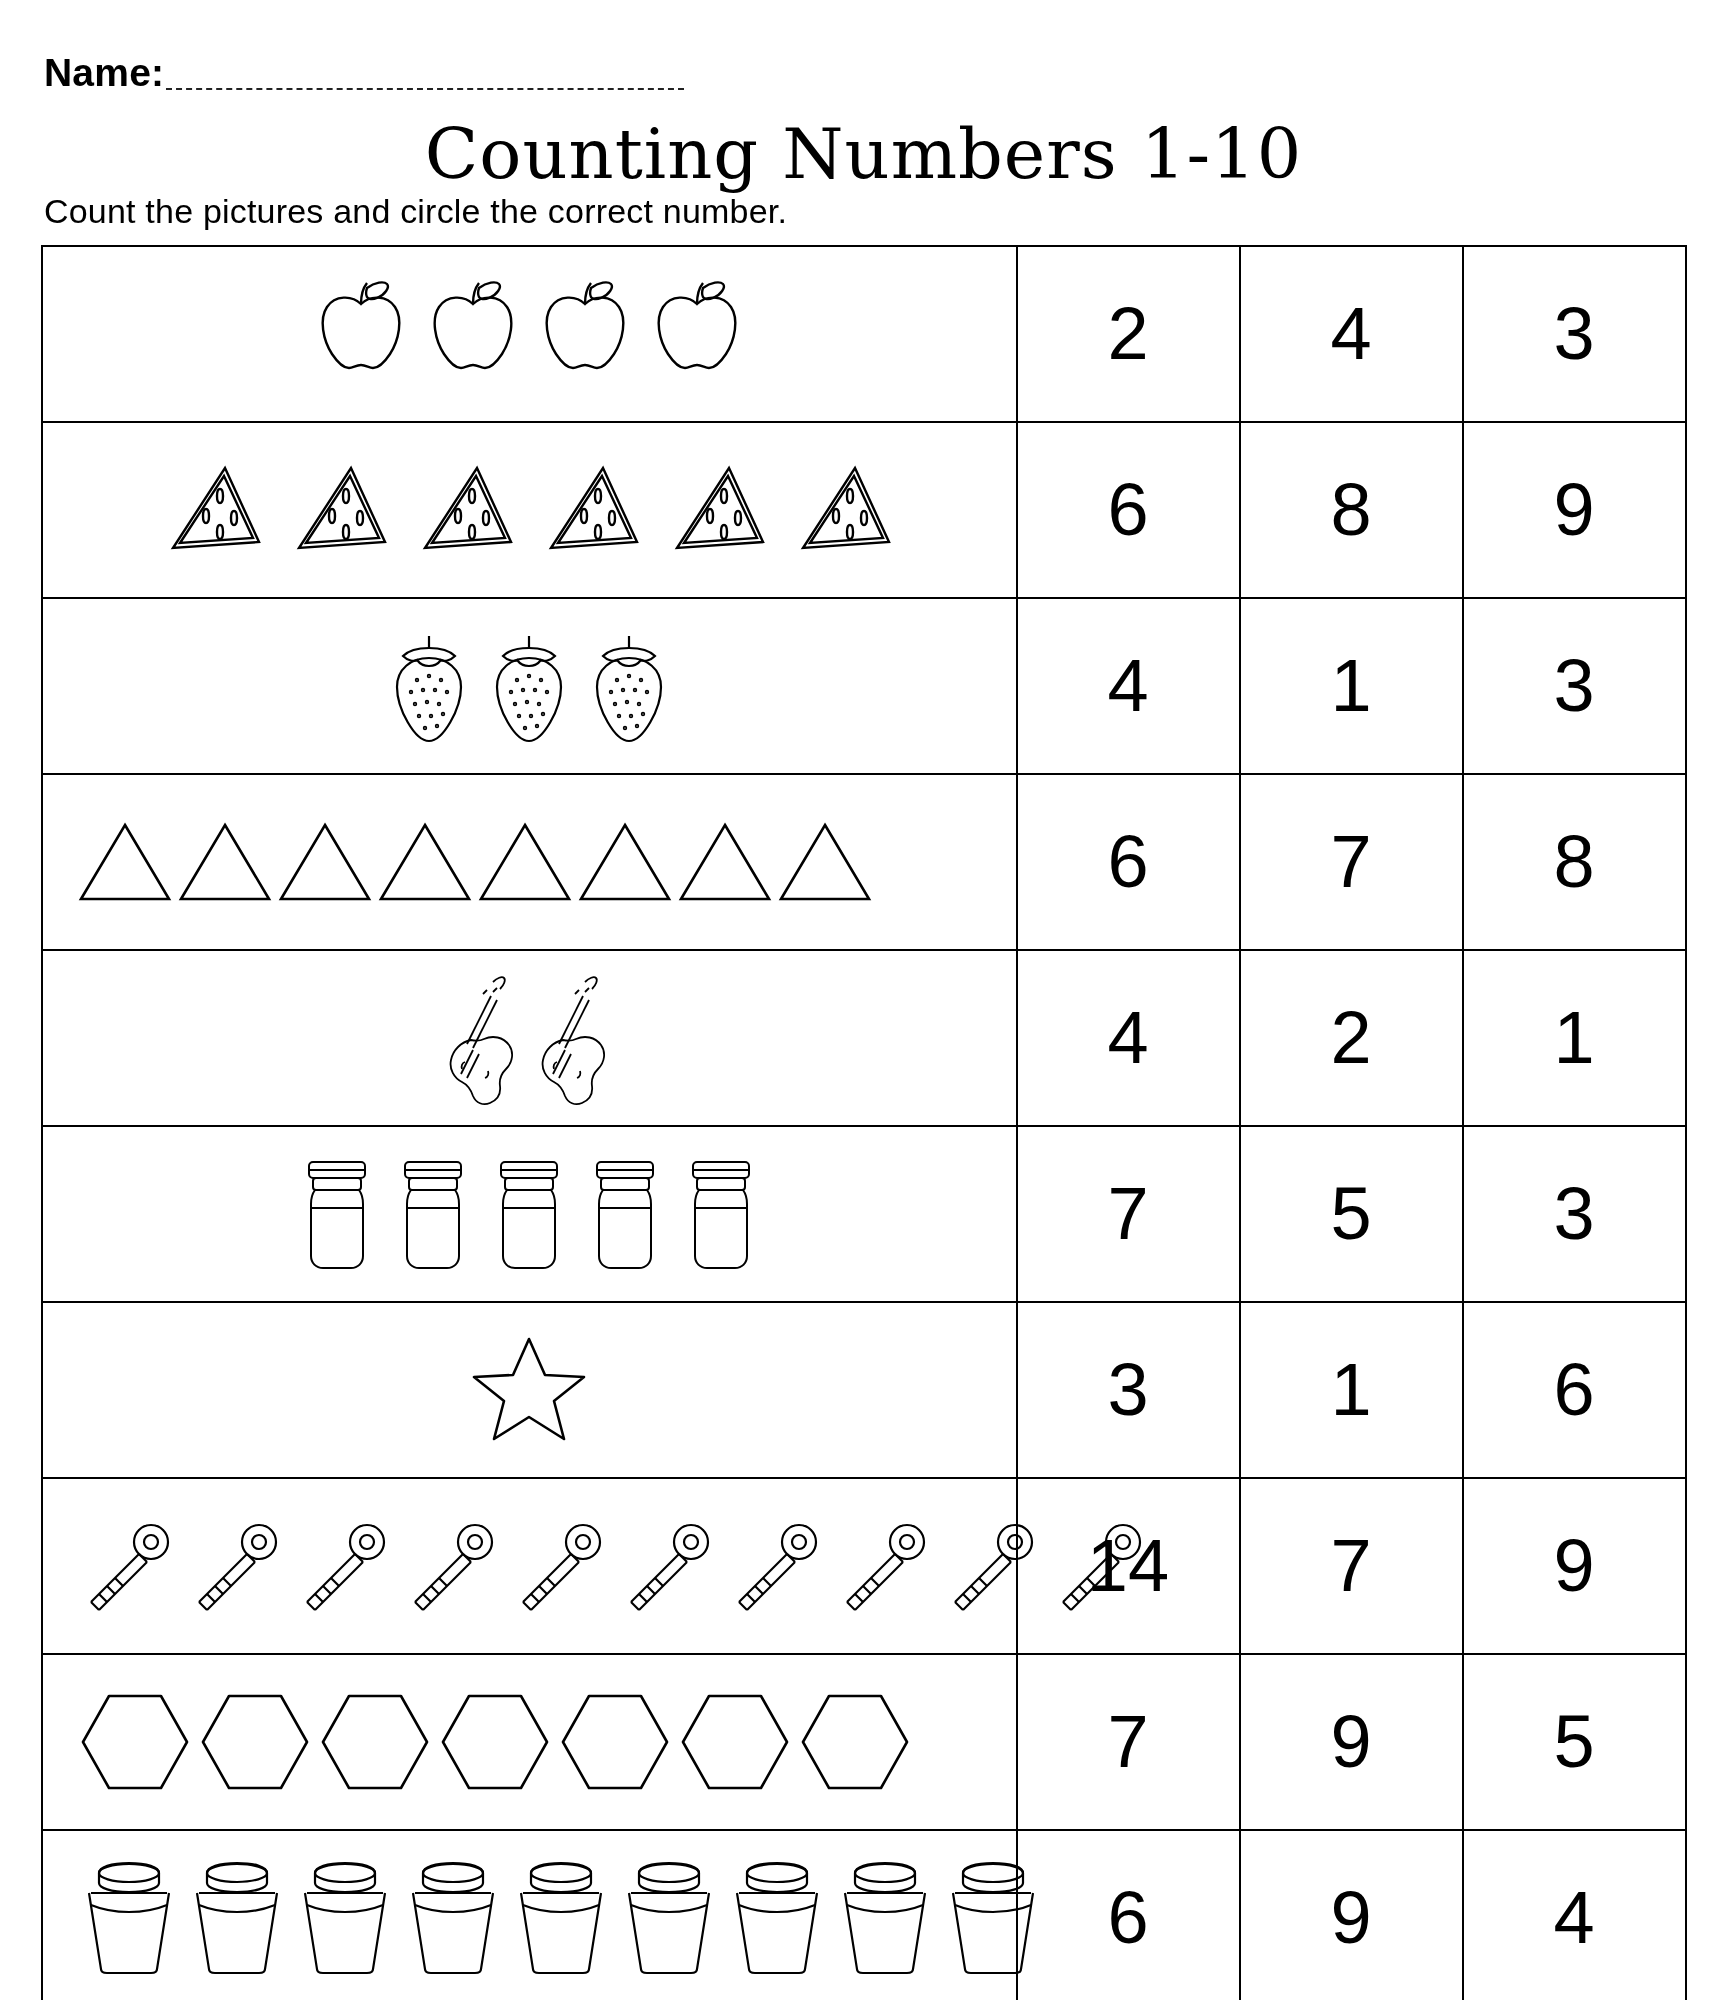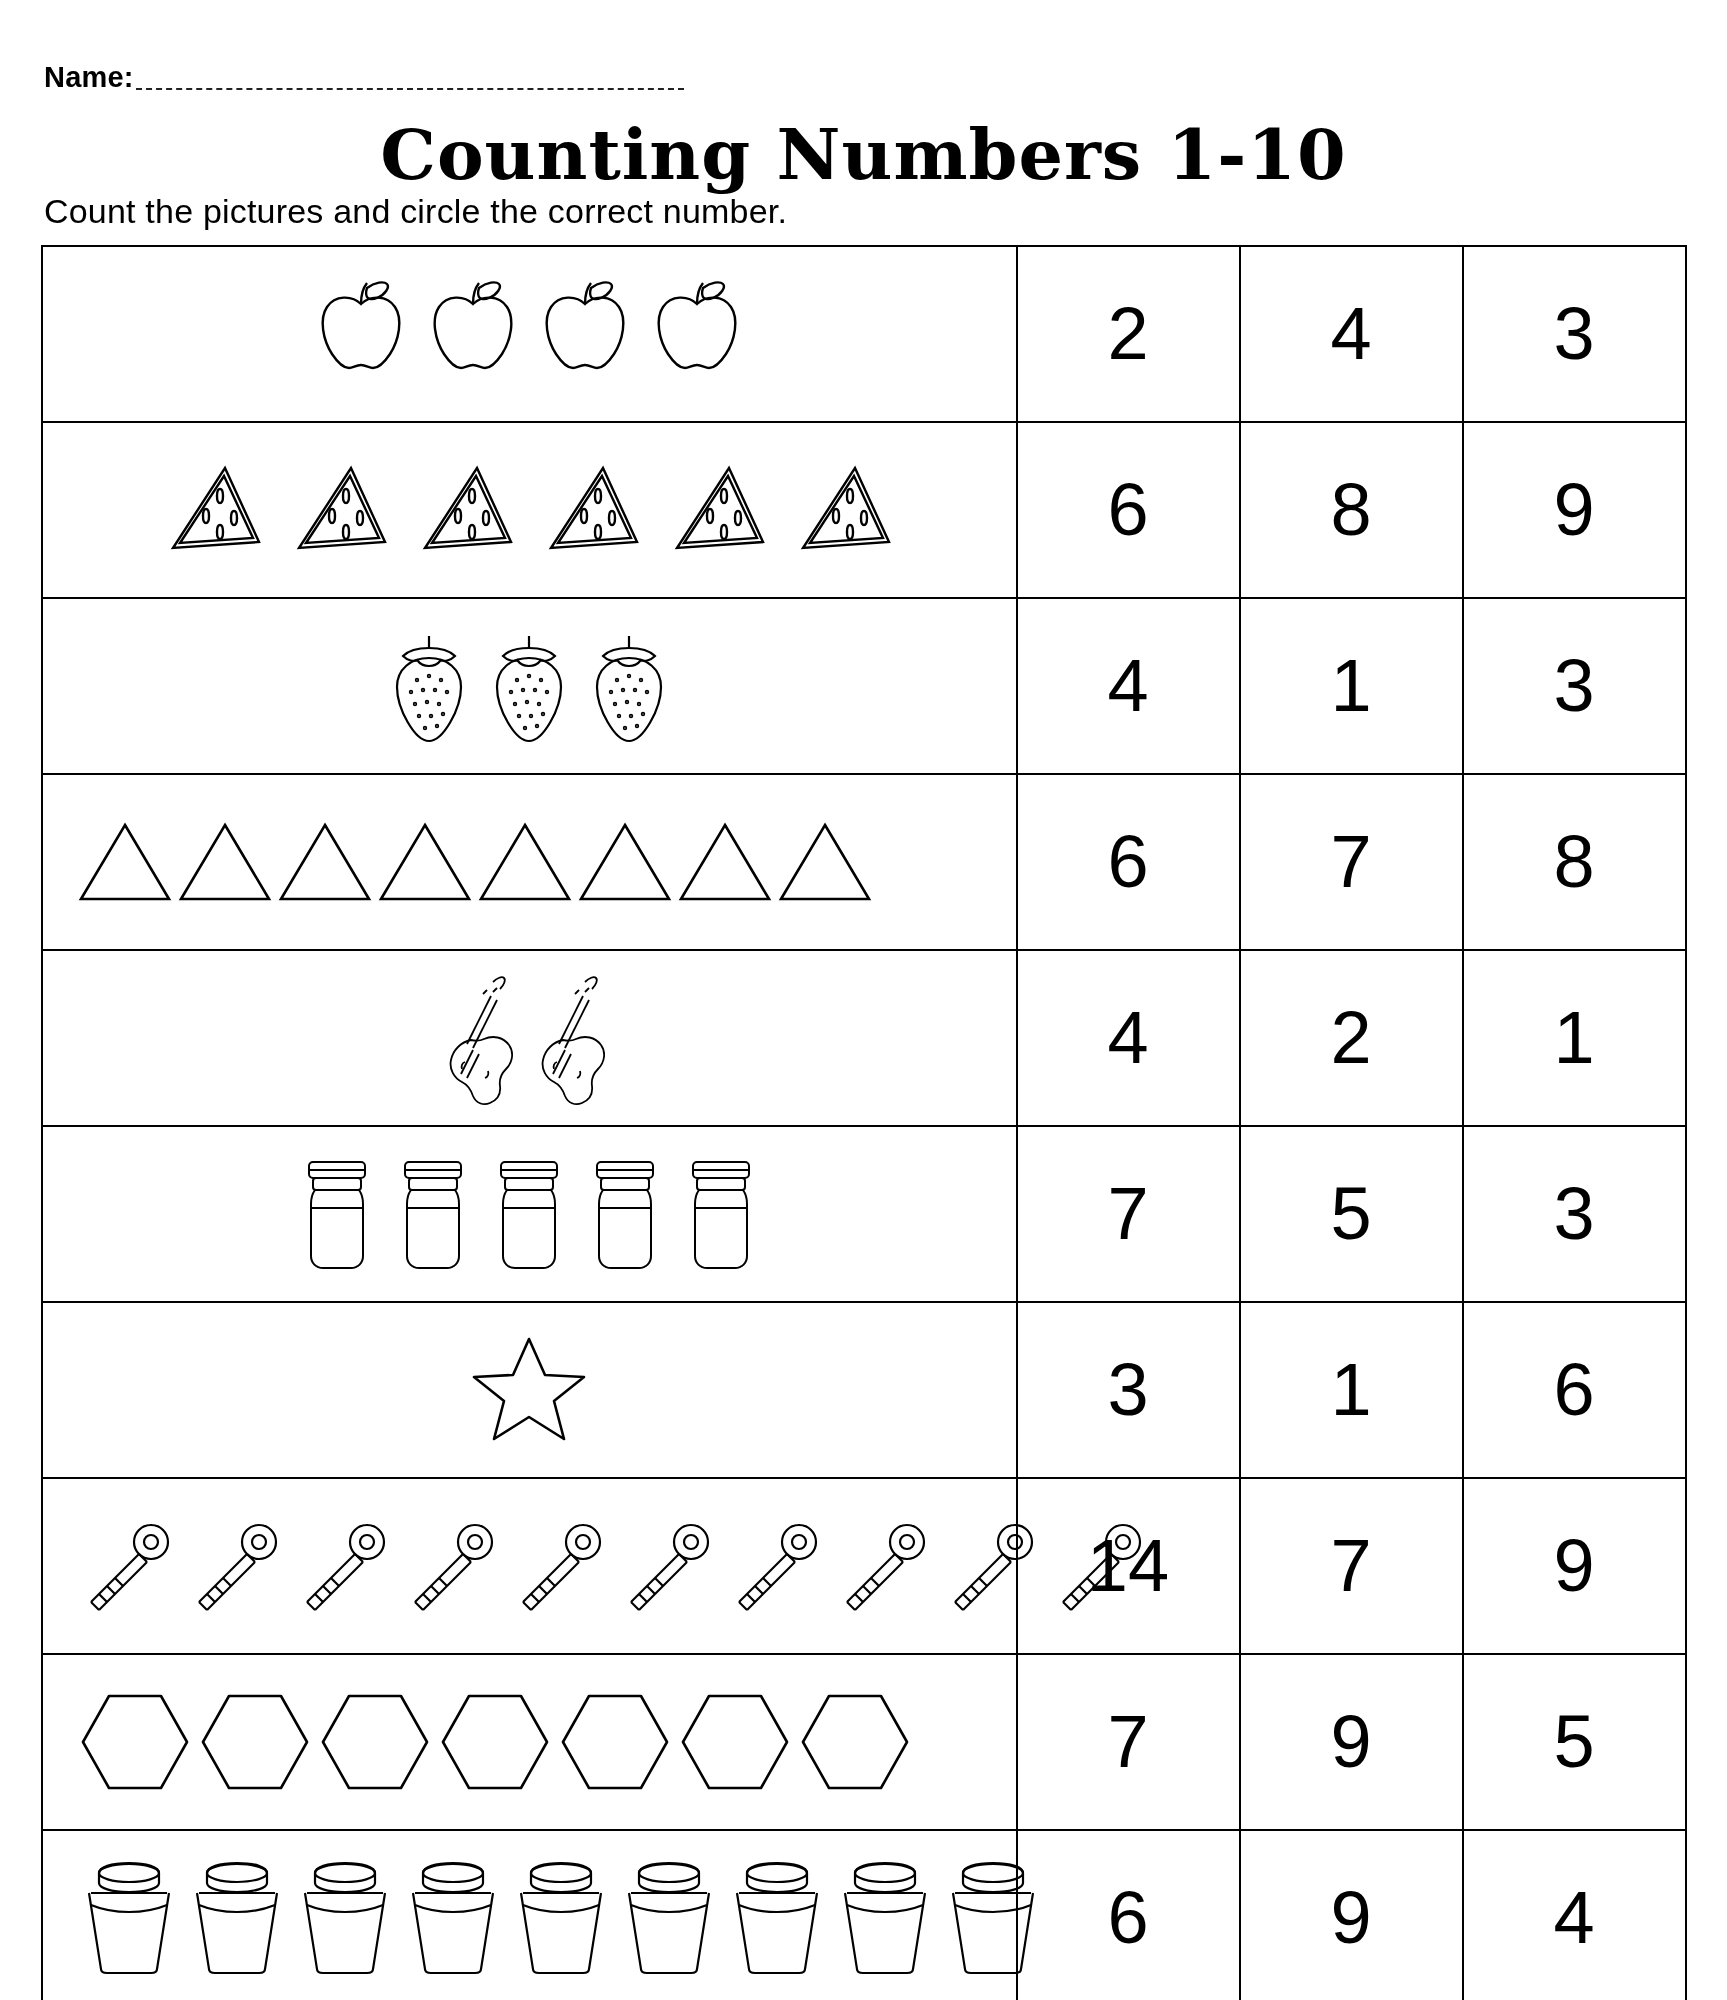--- a/index.html
+++ b/index.html
@@ -29,21 +29,21 @@
     height: 52px;
     padding: 0 10px 0 4px;
   }
   .meta-block {
     display: flex;
     align-items: flex-end;
   }
   .meta-block.name { width: 640px; }
   .meta-block.date { flex: 1; justify-content: flex-start; padding-left: 400px;}
   .meta-label {
-    font-size: 29px;
+    font-size: 39px;
     font-weight: bold;
     letter-spacing: .2px;
     white-space: nowrap;
     line-height: 1;
   }
   .meta-line {
     flex: 1;
     border-bottom: 2px dashed #222;
     height: 3px;
     margin-left: 2px;
@@ -51,21 +51,21 @@
   }
 
   
   .title {
     text-align: center;
     font-family: "DejaVu Serif", serif;
     font-size: 70px;
     letter-spacing: 1px;
     margin-top: 26px;
     line-height: 1.05;
-    font-weight: 700;
+    font-weight: 400;
   }
   .subtitle {
     font-size: 34px;
     margin-bottom: 14px;
     padding-left: 4px;
     letter-spacing: .2px;
   }
 
   
   table.sheet {

